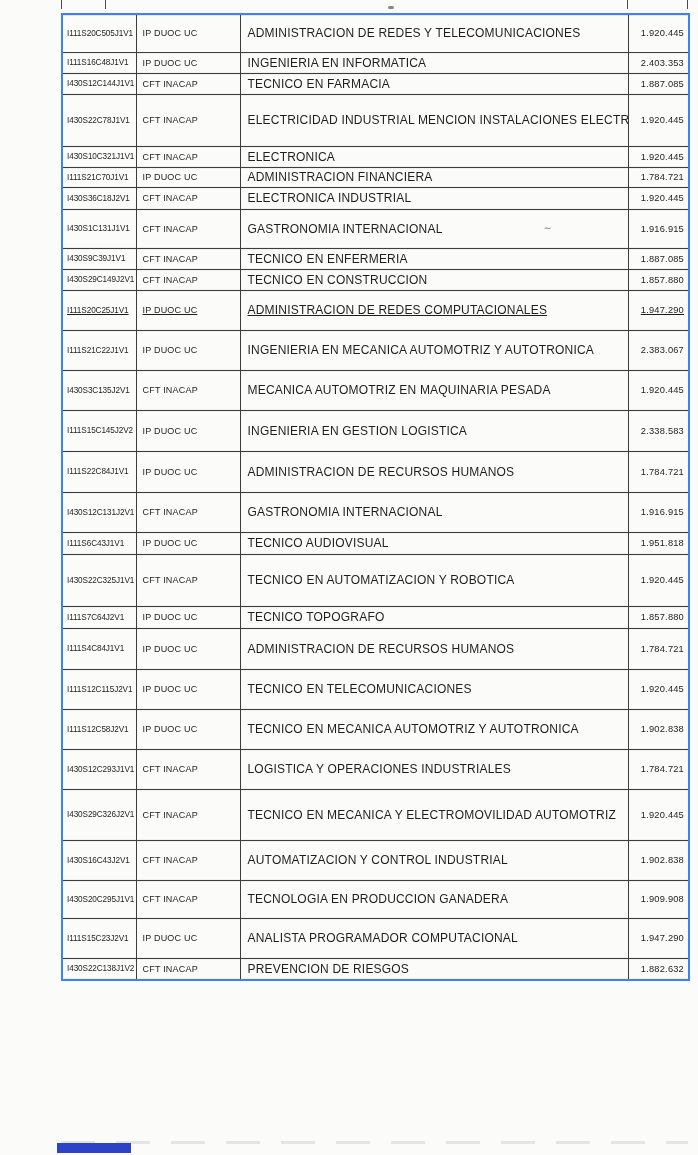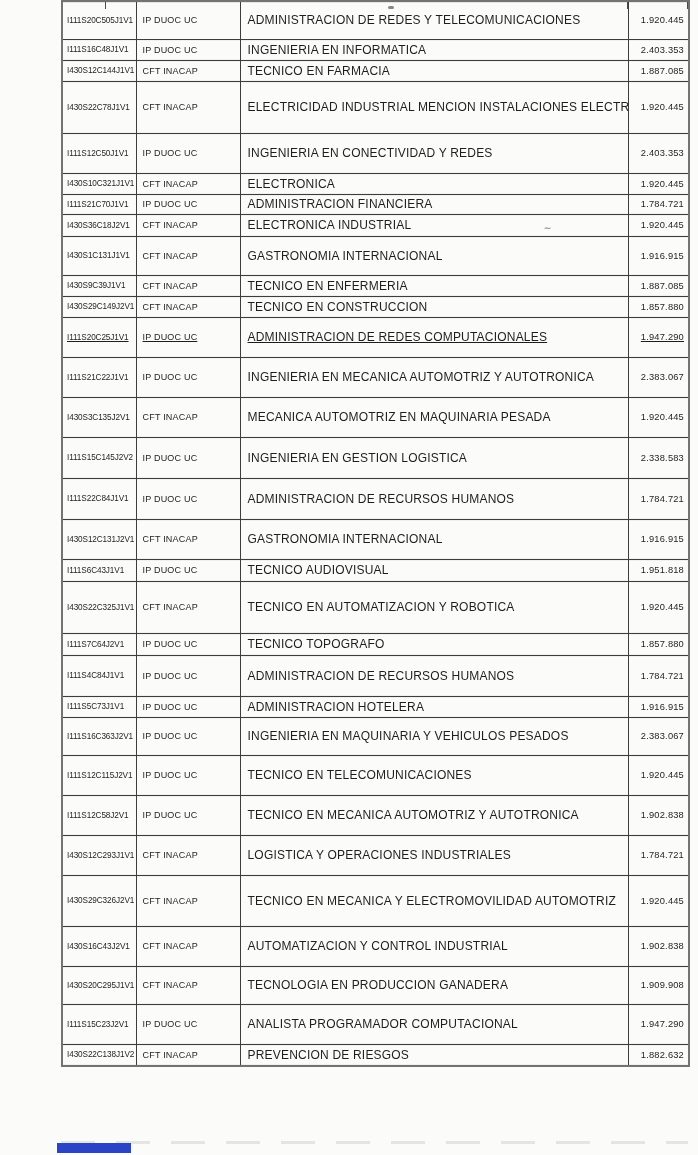--- a/index.html
+++ b/index.html
@@ -8,25 +8,25 @@
     background:#fbfbf9;
     position:relative;
     overflow:hidden;
     font-family:"Liberation Sans", sans-serif;
     color:#1e1e1e;
   }
   .page{position:absolute;inset:0;}
 
   
   table.doc{
-    position:absolute;left:61px;top:0;
+    position:absolute;left:61px;top:13px;
     width:627px;
     border-collapse:collapse;
     table-layout:fixed;
-    border:2px solid #737373;
+    border:2px solid #3b82f6;
   }
   table.doc td{
     border:1px solid #3d3d3c;
     vertical-align:middle;
     overflow:hidden;
     white-space:nowrap;
     
     background-image:linear-gradient(to bottom, rgba(80,80,75,.12), rgba(80,80,75,.12) 1.5px, rgba(0,0,0,0) 1.5px);
   }
   td.c-code{font-size:8.2px;letter-spacing:-0.1px;padding:0 2px 0 4px;}
@@ -95,26 +95,20 @@
           <td class="c-inst">CFT INACAP</td>
           <td class="c-prog">TECNICO EN FARMACIA</td>
           <td class="c-amt">1.887.085</td>
         </tr>
         <tr style="height: 52px;">
           <td class="c-code">I430S22C78J1V1</td>
           <td class="c-inst">CFT INACAP</td>
           <td class="c-prog">ELECTRICIDAD INDUSTRIAL MENCION INSTALACIONES ELECTRICAS</td>
           <td class="c-amt">1.920.445</td>
         </tr>
-        <tr style="height: 40px;">
-          <td class="c-code">I111S12C50J1V1</td>
-          <td class="c-inst">IP DUOC UC</td>
-          <td class="c-prog">INGENIERIA EN CONECTIVIDAD Y REDES</td>
-          <td class="c-amt">2.403.353</td>
-        </tr>
         <tr style="height: 21px;">
           <td class="c-code">I430S10C321J1V1</td>
           <td class="c-inst">CFT INACAP</td>
           <td class="c-prog">ELECTRONICA</td>
           <td class="c-amt">1.920.445</td>
         </tr>
         <tr style="height: 20px;">
           <td class="c-code">I111S21C70J1V1</td>
           <td class="c-inst">IP DUOC UC</td>
           <td class="c-prog">ADMINISTRACION FINANCIERA</td>
@@ -197,32 +191,20 @@
           <td class="c-inst">IP DUOC UC</td>
           <td class="c-prog">TECNICO TOPOGRAFO</td>
           <td class="c-amt">1.857.880</td>
         </tr>
         <tr style="height: 41px;">
           <td class="c-code">I111S4C84J1V1</td>
           <td class="c-inst">IP DUOC UC</td>
           <td class="c-prog">ADMINISTRACION DE RECURSOS HUMANOS</td>
           <td class="c-amt">1.784.721</td>
         </tr>
-        <tr style="height: 21px;">
-          <td class="c-code">I111S5C73J1V1</td>
-          <td class="c-inst">IP DUOC UC</td>
-          <td class="c-prog">ADMINISTRACION HOTELERA</td>
-          <td class="c-amt">1.916.915</td>
-        </tr>
-        <tr style="height: 38px;">
-          <td class="c-code">I111S16C363J2V1</td>
-          <td class="c-inst">IP DUOC UC</td>
-          <td class="c-prog">INGENIERIA EN MAQUINARIA Y VEHICULOS PESADOS</td>
-          <td class="c-amt">2.383.067</td>
-        </tr>
         <tr style="height: 40px;">
           <td class="c-code">I111S12C115J2V1</td>
           <td class="c-inst">IP DUOC UC</td>
           <td class="c-prog">TECNICO EN TELECOMUNICACIONES</td>
           <td class="c-amt">1.920.445</td>
         </tr>
         <tr style="height: 40px;">
           <td class="c-code">I111S12C58J2V1</td>
           <td class="c-inst">IP DUOC UC</td>
           <td class="c-prog">TECNICO EN MECANICA AUTOMOTRIZ Y AUTOTRONICA</td>

